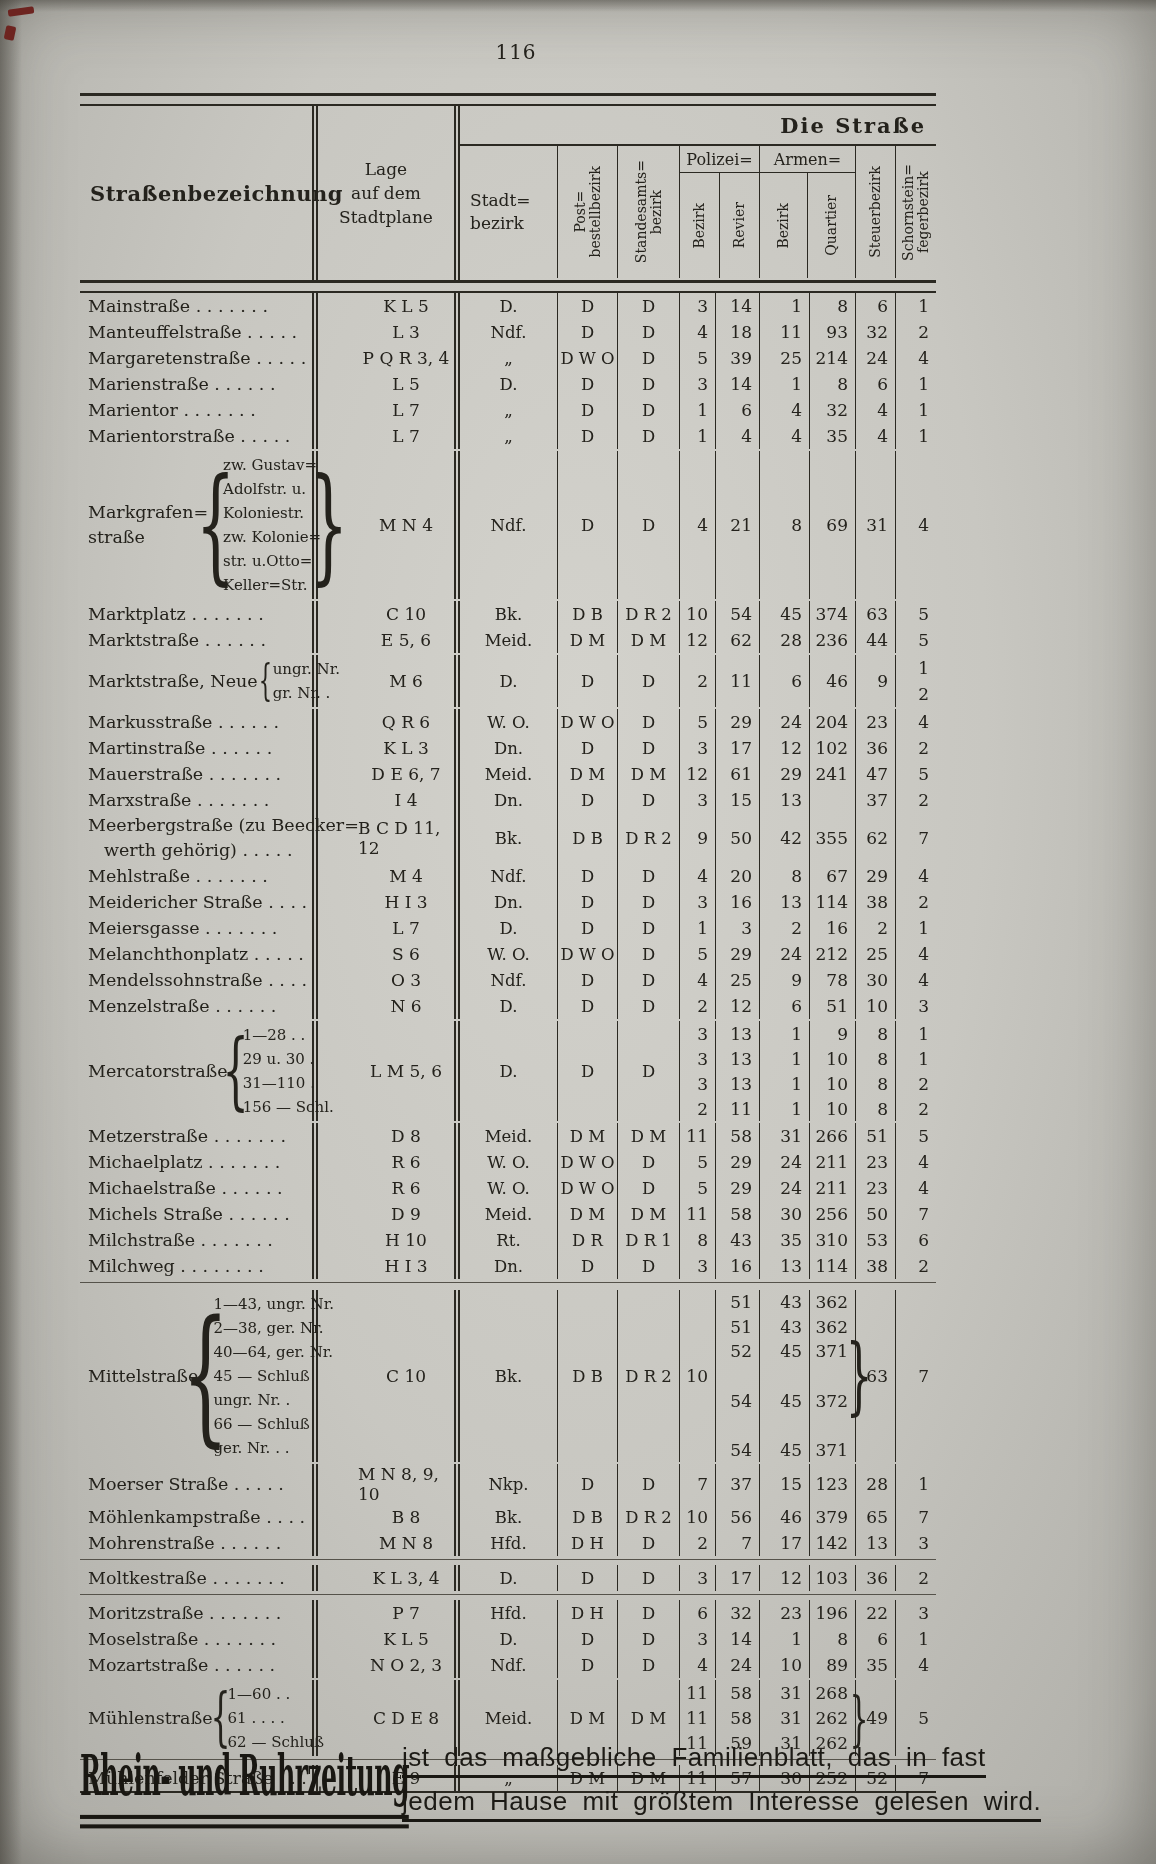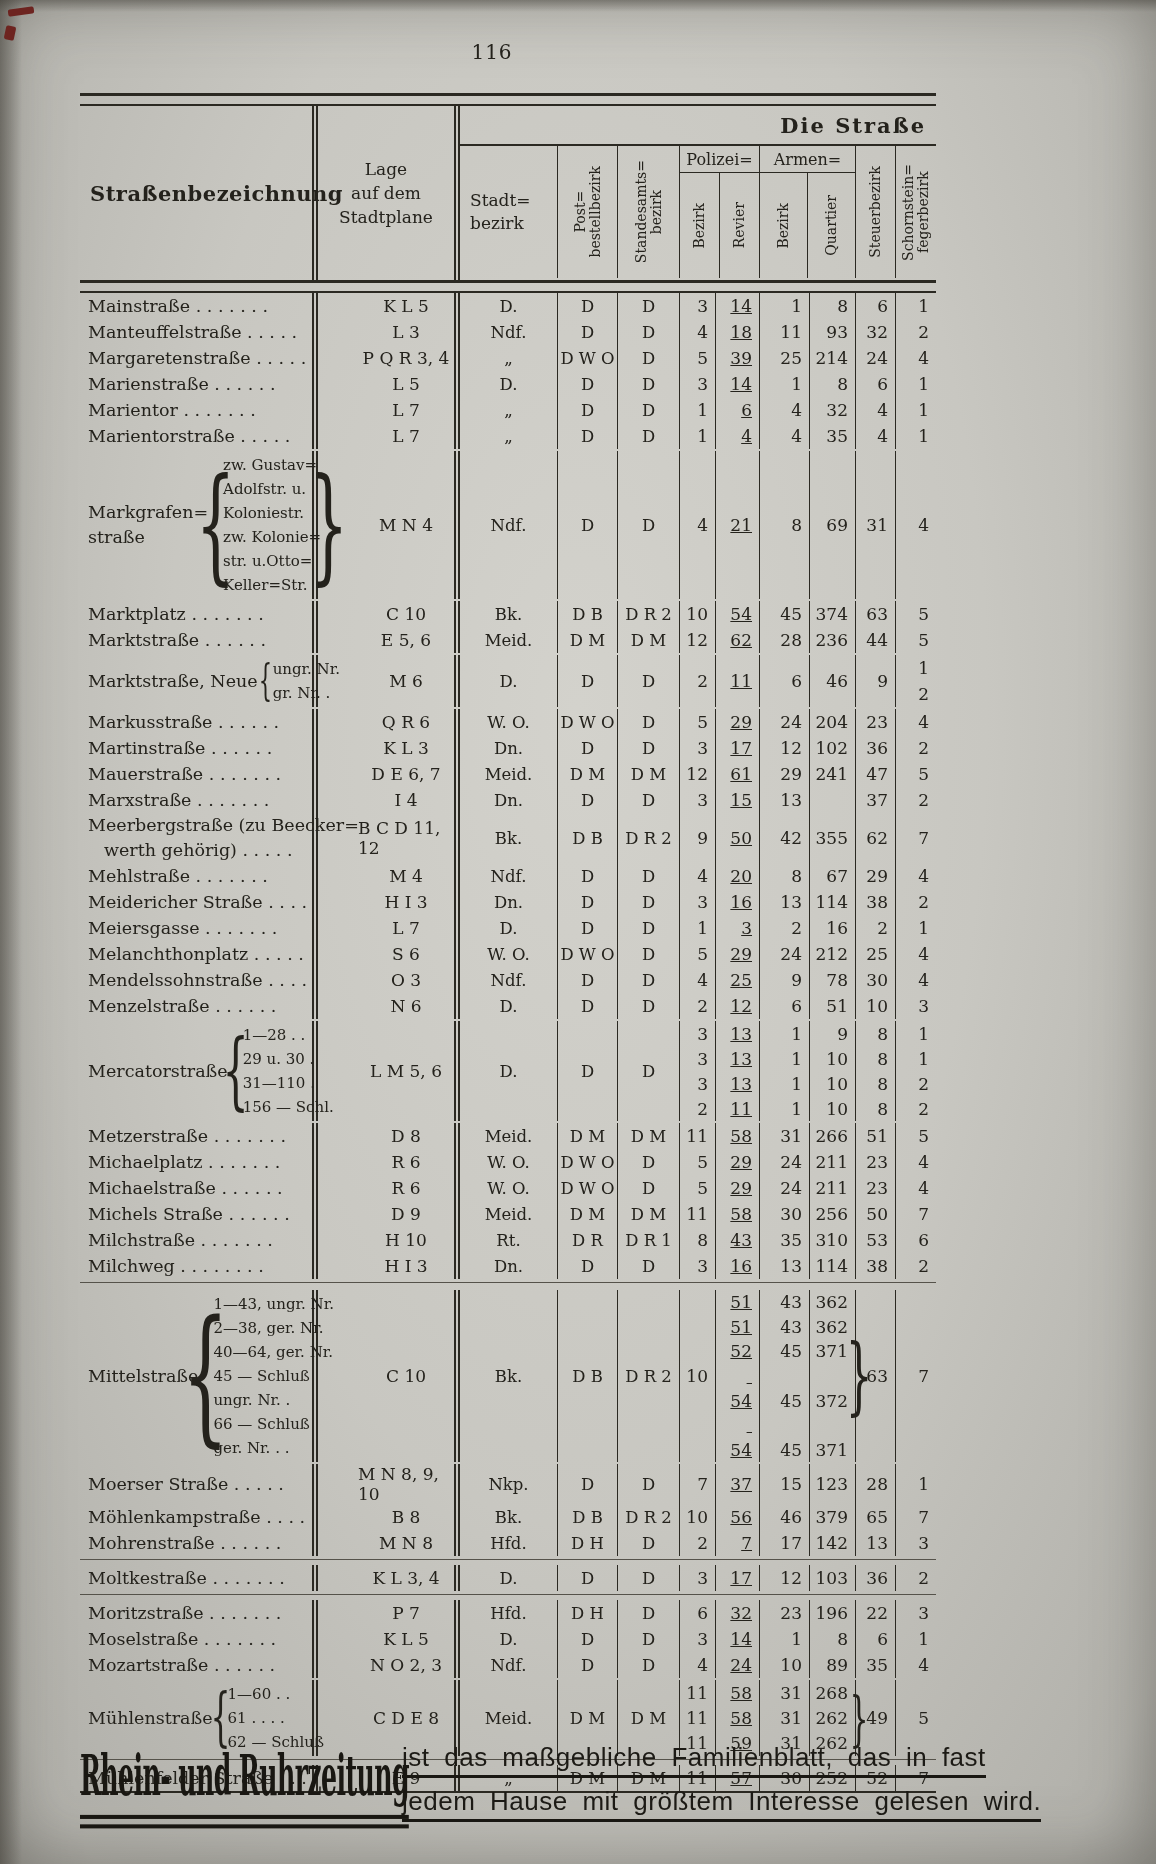--- a/index.html
+++ b/index.html
@@ -5,21 +5,21 @@
   html,body{margin:0;padding:0;background:#8f8e88;}
   .page{position:relative;width:1156px;height:1864px;margin:0 auto;overflow:hidden;
         background:radial-gradient(ellipse at 50% 38%, #d3d2cc 0%, #c8c7c1 50%, #b2b1ab 92%, #a2a19b 100%);
         box-shadow:inset 0 0 70px rgba(55,52,46,.4);
         font-family:"DejaVu Serif",serif;color:#24221c;}
   .edge-l{position:absolute;left:0;top:0;bottom:0;width:22px;background:linear-gradient(to right,rgba(60,57,50,.5),rgba(60,57,50,0));}
   .edge-t{position:absolute;left:0;top:0;right:0;height:12px;background:linear-gradient(to bottom,rgba(60,57,50,.45),rgba(60,57,50,0));}
   .mark{position:absolute;background:#6d2420;border-radius:2px;}
   .mark1{left:8px;top:8px;width:26px;height:7px;transform:rotate(-8deg);}
   .mark2{left:5px;top:26px;width:10px;height:14px;transform:rotate(12deg);}
-  .pagenum{position:absolute;top:40px;left:64px;width:856px;text-align:center;font-size:20px;letter-spacing:1px;}
+  .pagenum{position:absolute;top:40px;left:88px;width:856px;text-align:center;font-size:20px;letter-spacing:1px;}
 
   .table{position:absolute;left:80px;top:93px;width:856px;}
   .rule-double{height:8px;border-top:3px solid #2b2922;border-bottom:2px solid #2b2922;}
   .rule-bottom{border-top:2.5px solid #2b2922;height:0;}
 
   .thead{display:flex;height:174px;}
   .hcell{box-sizing:border-box;}
   .h-name{width:238px;border-right:6px double #2b2922;display:flex;align-items:center;justify-content:flex-start;
           padding-left:10px;font-size:21px;font-weight:bold;letter-spacing:.5px;}
   .h-lage{width:142px;border-right:6px double #2b2922;display:flex;flex-direction:column;align-items:center;justify-content:center;
@@ -49,21 +49,21 @@
   .row{display:flex;min-height:26px;align-items:stretch;}
   .row.sep{border-bottom:1.5px solid #55524a;margin-bottom:5px;padding-bottom:3px;}
   .cell{box-sizing:border-box;display:flex;align-items:center;}
   .c-name{width:238px;border-right:6px double #2b2922;padding-left:8px;justify-content:flex-start;}
   .c-lage{width:142px;border-right:6px double #2b2922;justify-content:center;padding-left:40px;}
   .c-stadt{width:98px;border-right:1.5px solid #2b2922;justify-content:center;font-size:16.5px;}
   .c-post{width:60px;border-right:1.5px solid #2b2922;justify-content:center;font-size:16.5px;}
   .c-standesamt{width:62px;border-right:1.5px solid #2b2922;justify-content:center;font-size:16.5px;}
   .c-num{justify-content:flex-end;padding-right:7px;}
   .c-pb{width:36px;border-right:1.5px solid #2b2922;}
-  .c-rv{width:44px;border-right:1.5px solid #2b2922;text-decoration:underline;}
+  .c-rv{width:44px;border-right:1.5px solid #2b2922;}
   .c-ab{width:50px;border-right:1.5px solid #2b2922;}
   .c-qu{width:46px;border-right:1.5px solid #2b2922;}
   .c-st{width:40px;border-right:1.5px solid #2b2922;}
   .c-sc{width:40px;}
   .nm{font-size:17.5px;white-space:nowrap;line-height:25px;}
   .nstack2{display:flex;flex-direction:column;}
   .nstack2 .nm2{padding-left:16px;}
   .nstack{display:flex;flex-direction:column;justify-content:center;}
   .blines{display:flex;flex-direction:column;justify-content:center;padding:2px 0;}
   .bline{font-size:15px;line-height:24px;white-space:nowrap;}

